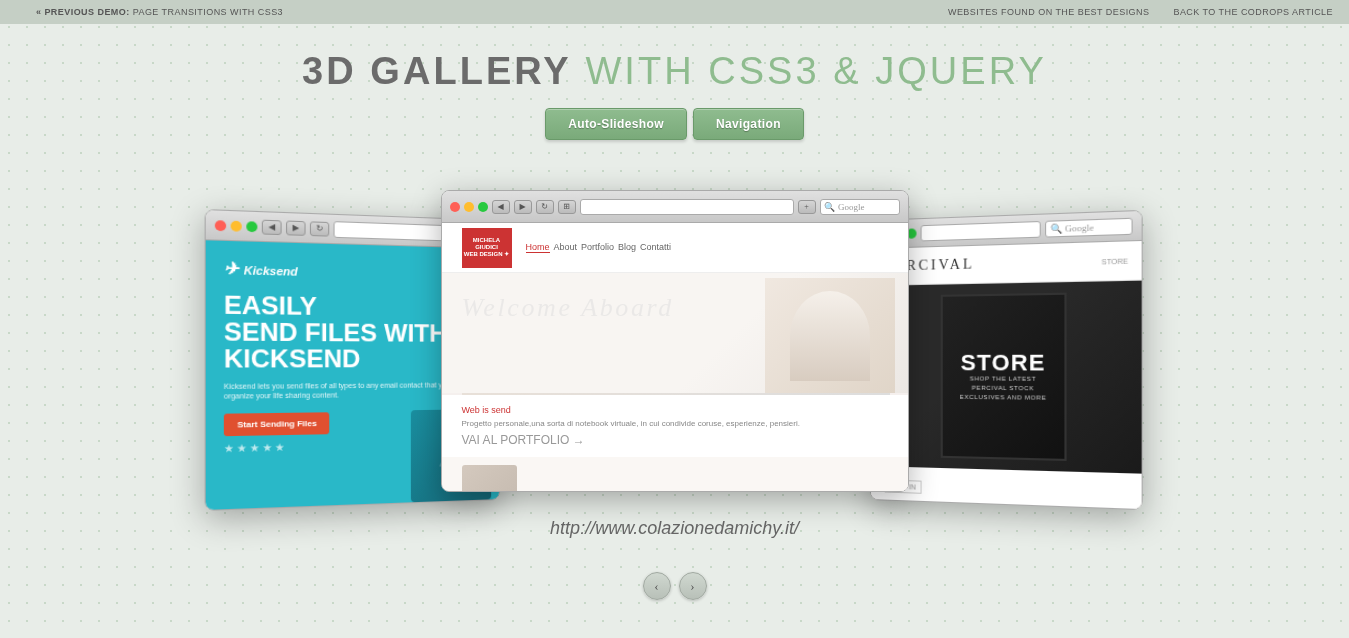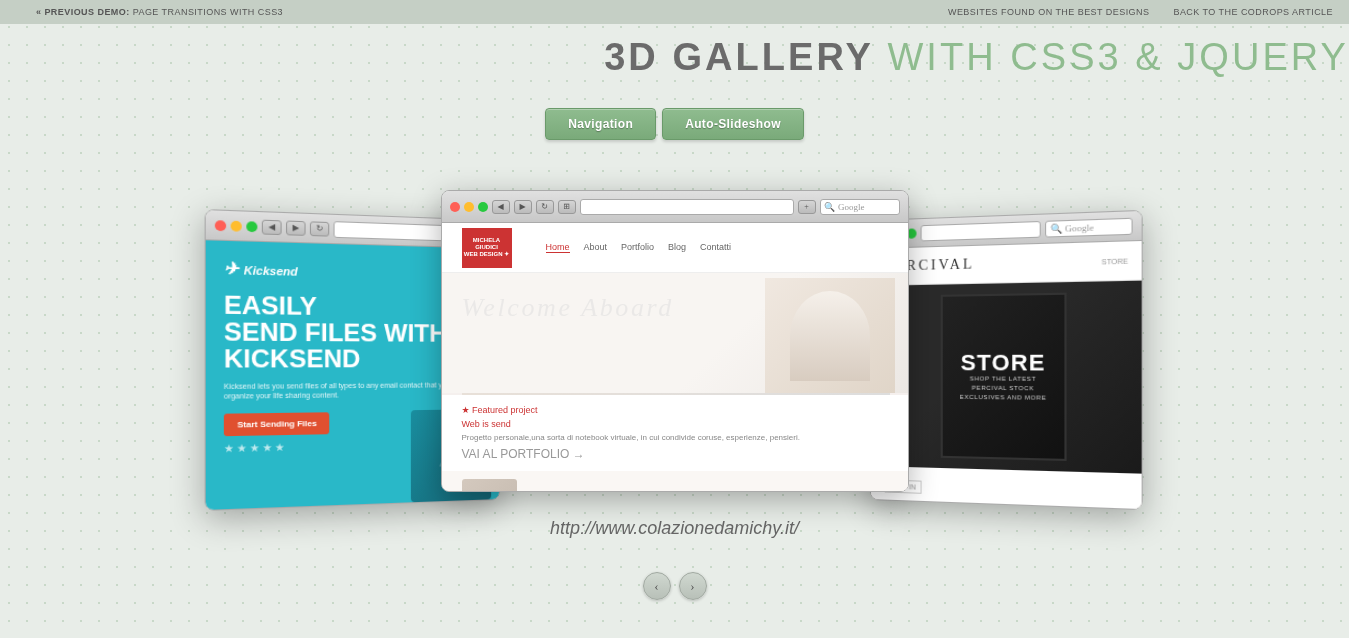--- a/index.html
+++ b/index.html
@@ -55,23 +55,23 @@
 
     .top-bar-right a {
       color: #555;
       text-decoration: none;
       cursor: pointer;
     }
 
     
     .main-title {
       position: absolute;
-      top: 36px;
+      top: 50px;
       width: 100%;
-      text-align: right;
+      text-align: center;
     }
 
     .main-title h1 {
       font-size: 38px;
       letter-spacing: 0.08em;
       text-transform: uppercase;
       font-family: Arial, sans-serif;
       font-weight: 300;
     }
 
@@ -234,22 +234,22 @@
       align-items: center;
       justify-content: center;
       color: white;
       font-size: 7px;
       text-align: center;
       font-family: Arial;
     }
 
     .website-nav-links {
       display: flex;
-      gap: 14px;
-      margin-left: 34px;
+      gap: 4px;
+      margin-left: 14px;
     }
 
     .website-nav-links span {
       font-size: 9px;
       color: #666;
       font-family: Arial;
     }
 
     .website-nav-links span.active {
       color: #cc3333;
@@ -574,22 +574,22 @@
     <a>Websites Found On The Best Designs</a>
     <a>Back To The Codrops Article</a>
   </div>
 </div>
 
 <div class="main-title">
   <h1><span class="bold-part">3D GALLERY</span> <span class="light-part">WITH CSS3 &amp; JQUERY</span></h1>
 </div>
 
 <div class="nav-buttons">
+  <button class="nav-btn">Auto-Slideshow</button>
   <button class="nav-btn">Navigation</button>
-  <button class="nav-btn">Auto-Slideshow</button>
 </div>
 
 <div class="gallery-container">
   <div class="gallery-wrapper">
 
     <div class="browser-mockup browser-left">
       <div class="browser-chrome">
         <div class="browser-dot dot-red"></div>
         <div class="browser-dot dot-yellow"></div>
         <div class="browser-dot dot-green"></div>
@@ -643,21 +643,20 @@
         <div class="website-hero">
           <div class="website-hero-text" style="font-size:26px;color:#ddd;opacity:0.5;">Welcome Aboard</div>
           <div style="position:absolute;right:0;top:0;width:160px;height:120px;overflow:hidden;display:flex;align-items:flex-end;justify-content:center;">
             <div style="width:130px;height:115px;background:linear-gradient(135deg,#f0e8e0,#e0d5c8);display:flex;align-items:center;justify-content:center;">
               <div style="width:80px;height:90px;background:linear-gradient(to bottom,#f5f0ea,#d8ccc0);border-radius:50% 50% 0 0;"></div>
             </div>
           </div>
         </div>
         <div style="height:2px;background:linear-gradient(to right,#e8e0d8,#ddd);margin:0 20px;"></div>
         <div class="website-featured">
-          <div class="featured-title">Featured project</div>
           <div class="featured-link">Web is send</div>
           <div class="featured-desc">Progetto personale,una sorta di notebook virtuale, in cui condivide coruse, esperienze, pensieri.</div>
           <div class="featured-more">VAI AL PORTFOLIO →</div>
         </div>
         <div class="website-bottom">
           <div class="website-thumb"></div>
 
         </div>
       </div>
     </div>

